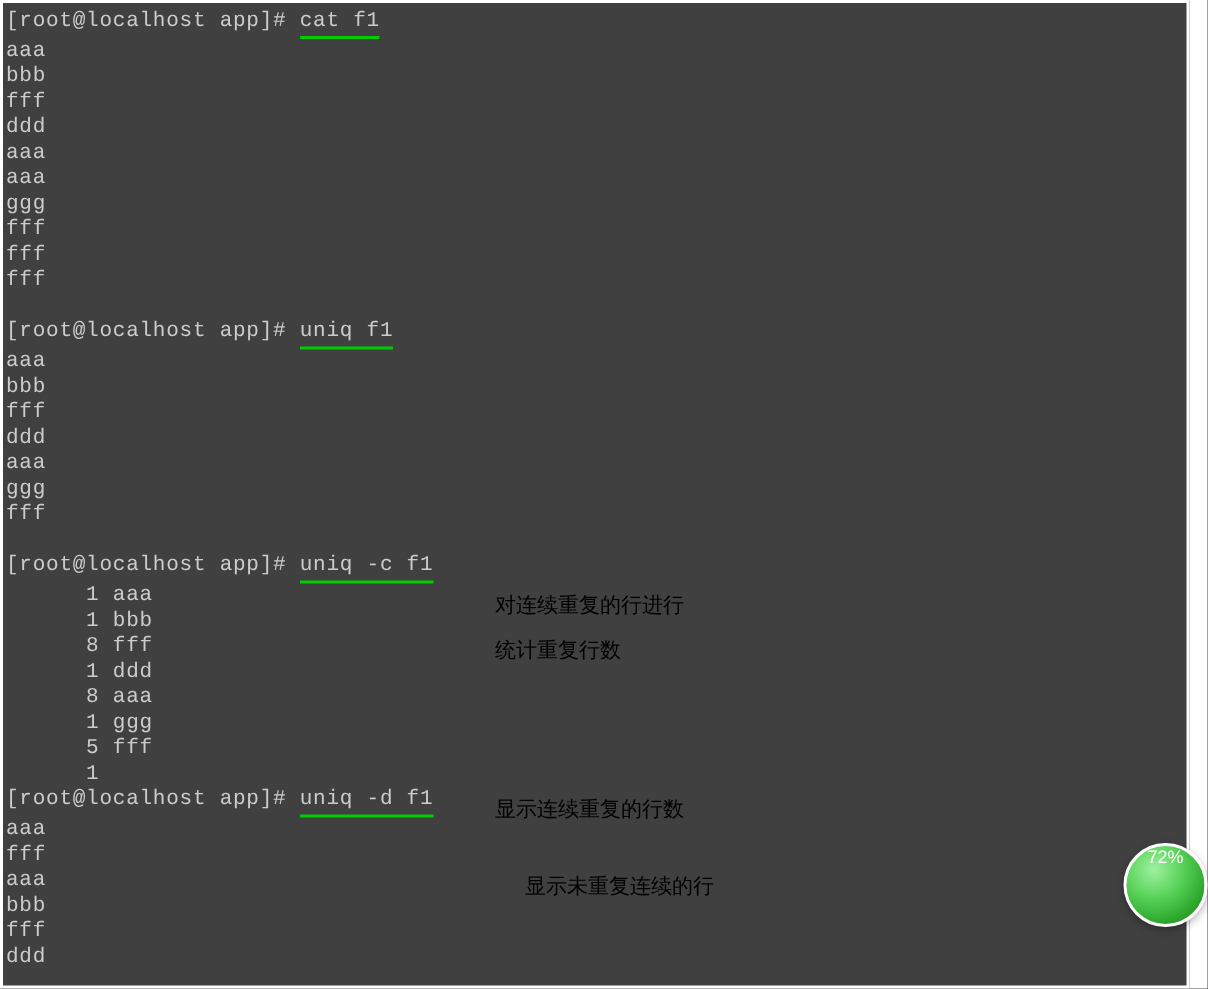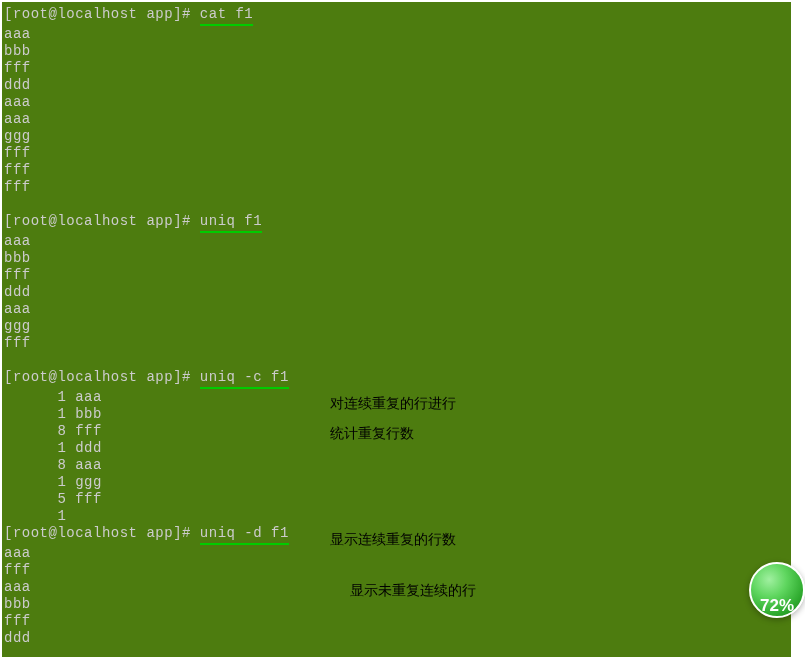--- a/index.html
+++ b/index.html
@@ -9,21 +9,21 @@
     }
     body {
       background: #ffffff;
       width: 805px;
       height: 659px;
       position: relative;
       font-family: "Courier New", monospace;
       font-size: 14px;
     }
     .terminal {
-      background: #4d7c0f;
+      background: #404040;
       border: 2px solid #ffffff;
       width: 793px;
       height: 659px;
       padding: 4px 2px;
       color: #cccccc;
       overflow: hidden;
       position: relative;
     }
     .line {
       white-space: pre;
@@ -52,25 +52,25 @@
       position: absolute;
       right: 0px;
       top: 562px;
       width: 56px;
       height: 56px;
       border-radius: 50%;
       background: radial-gradient(circle at 35% 30%, #a0f0a0 0%, #5fd65f 35%, #2eaa2e 70%, #1a7a1a 100%);
       border: 2px solid #ffffff;
       box-shadow: 0 2px 6px rgba(0,0,0,0.3);
       display: flex;
-      align-items: flex-end;
+      align-items: flex-start;
       justify-content: center;
       color: #ffffff;
-      font-weight: bold;
-      font-size: 17px;
+      font-weight: normal;
+      font-size: 12px;
       font-family: Arial, sans-serif;
     }
   </style>
 </head>
 <body>
 
 <div class="terminal" id="term">
     <div class="line"><span class="prompt-user">[root@localhost app]# </span><span class="cmd underline-green">cat f1</span><span> </span></div>
     <div class="line">aaa</div>
     <div class="line">bbb</div>

